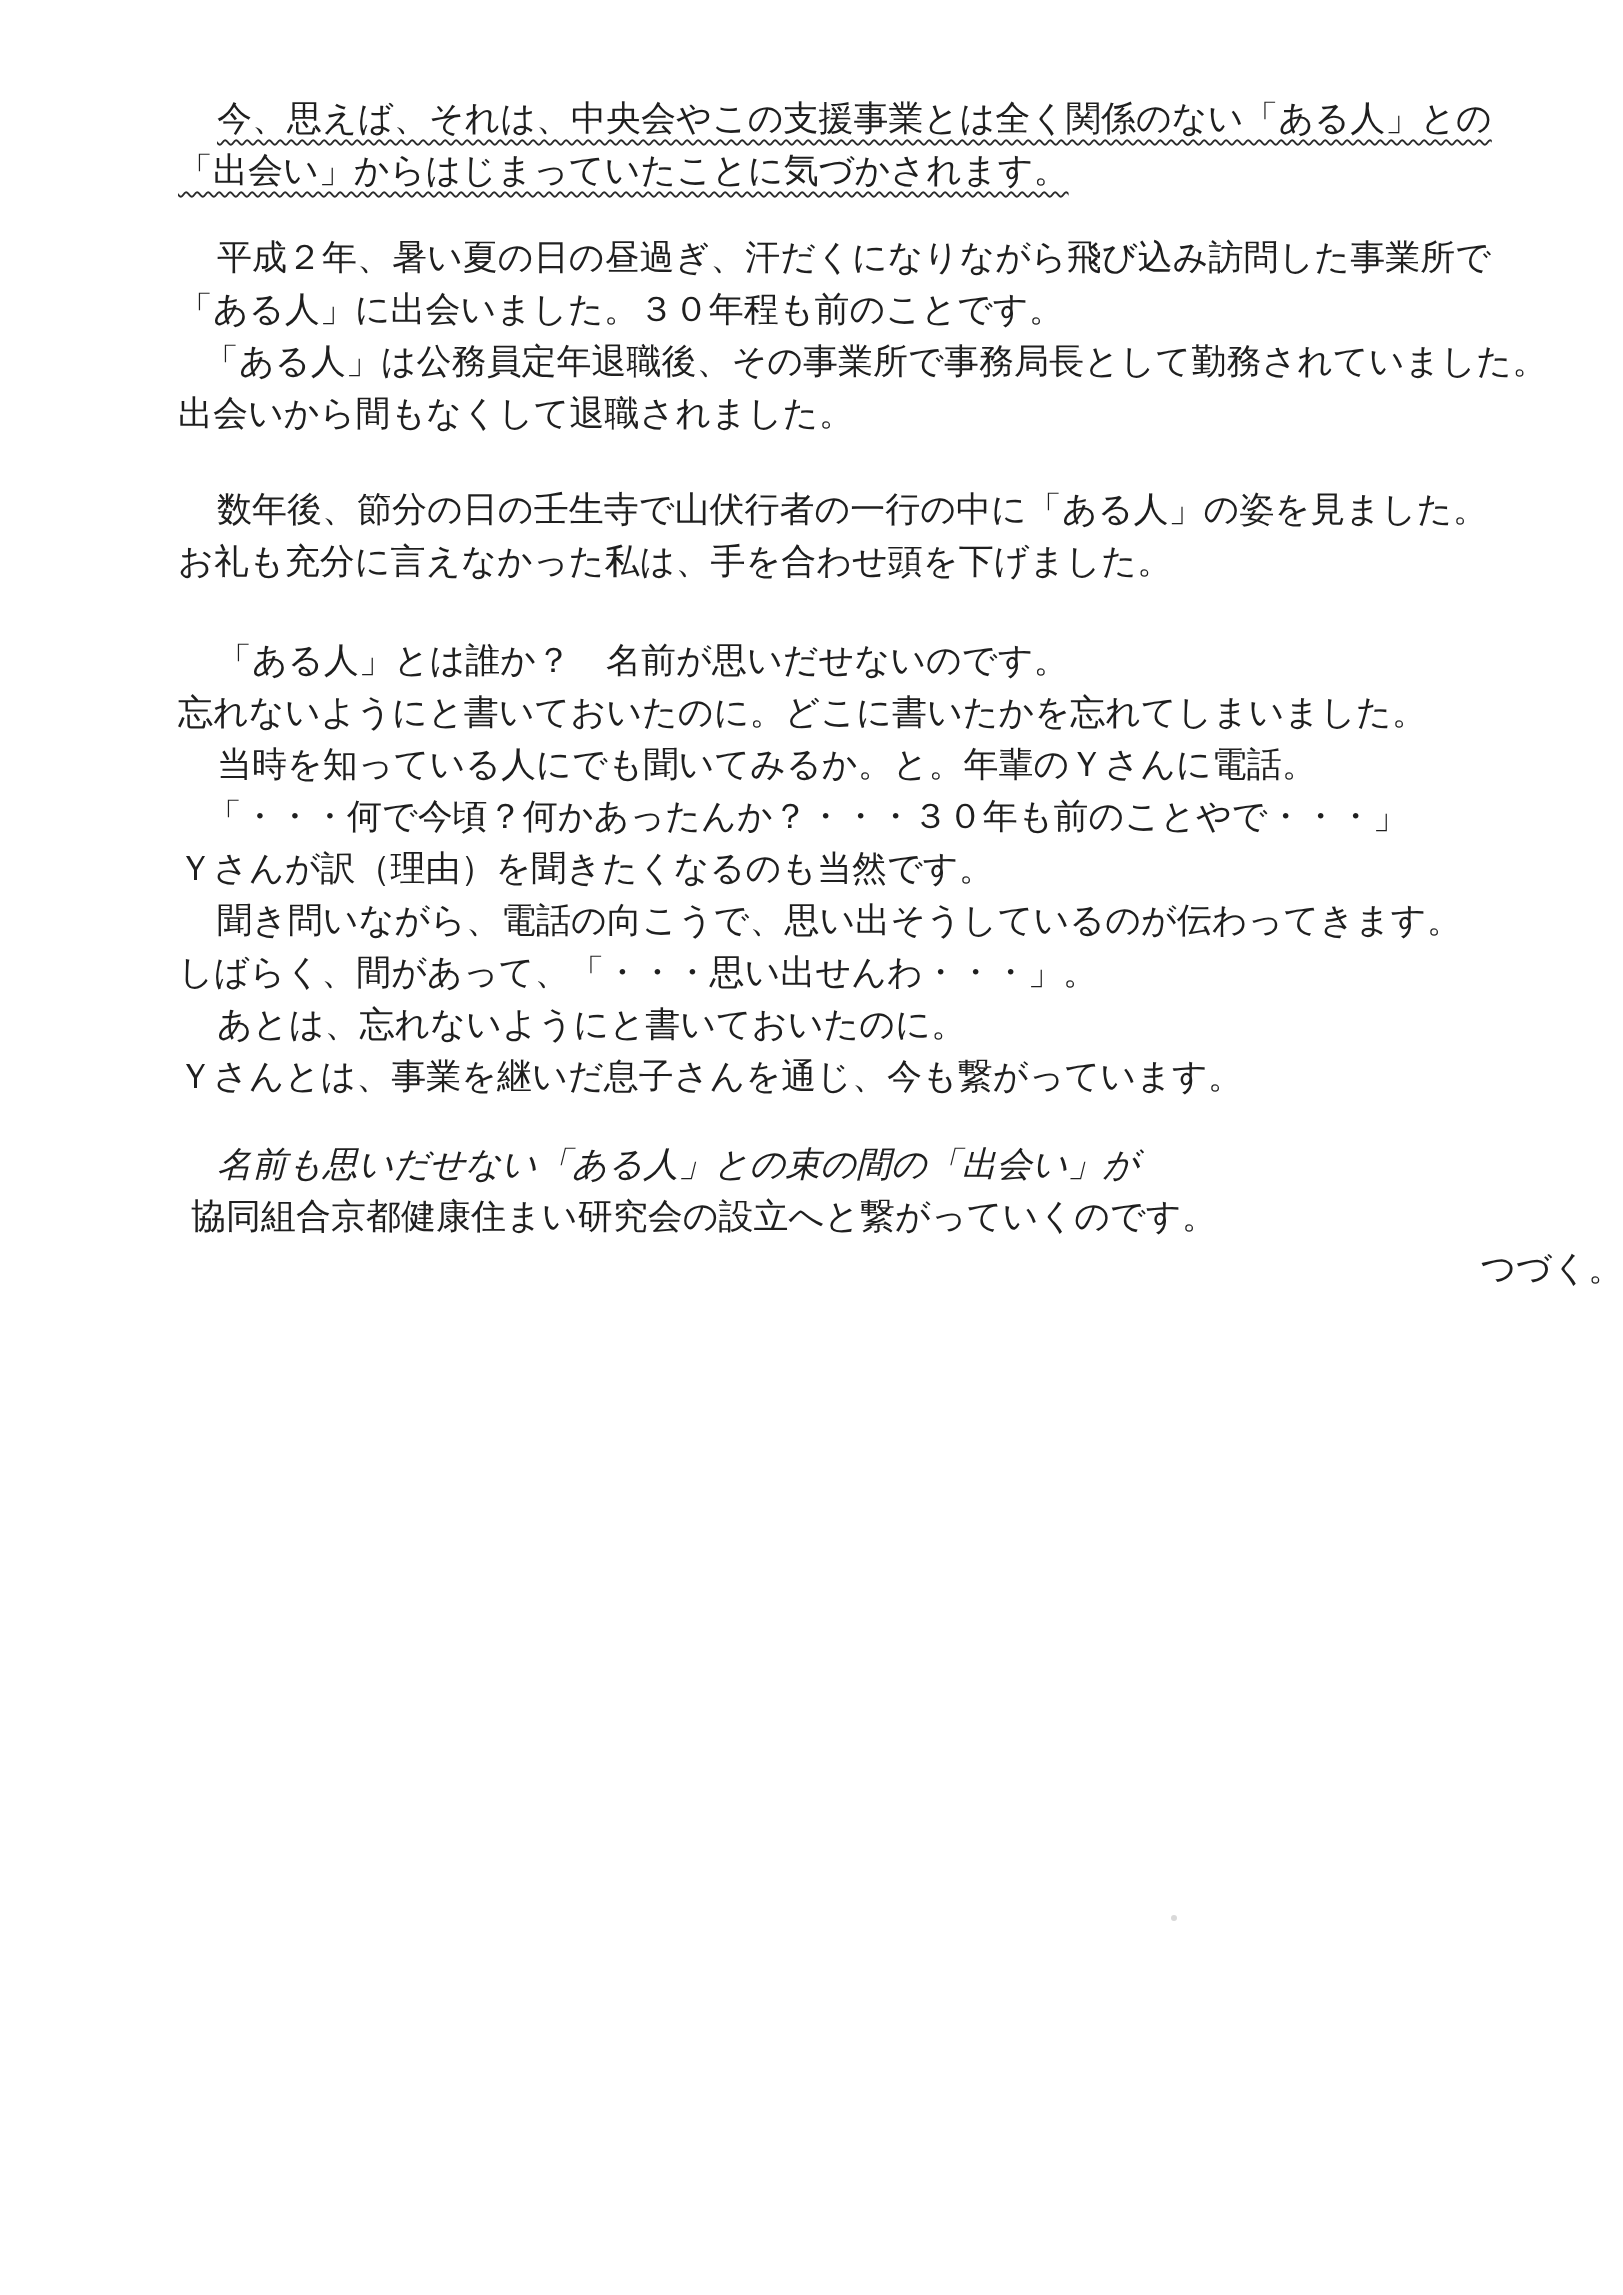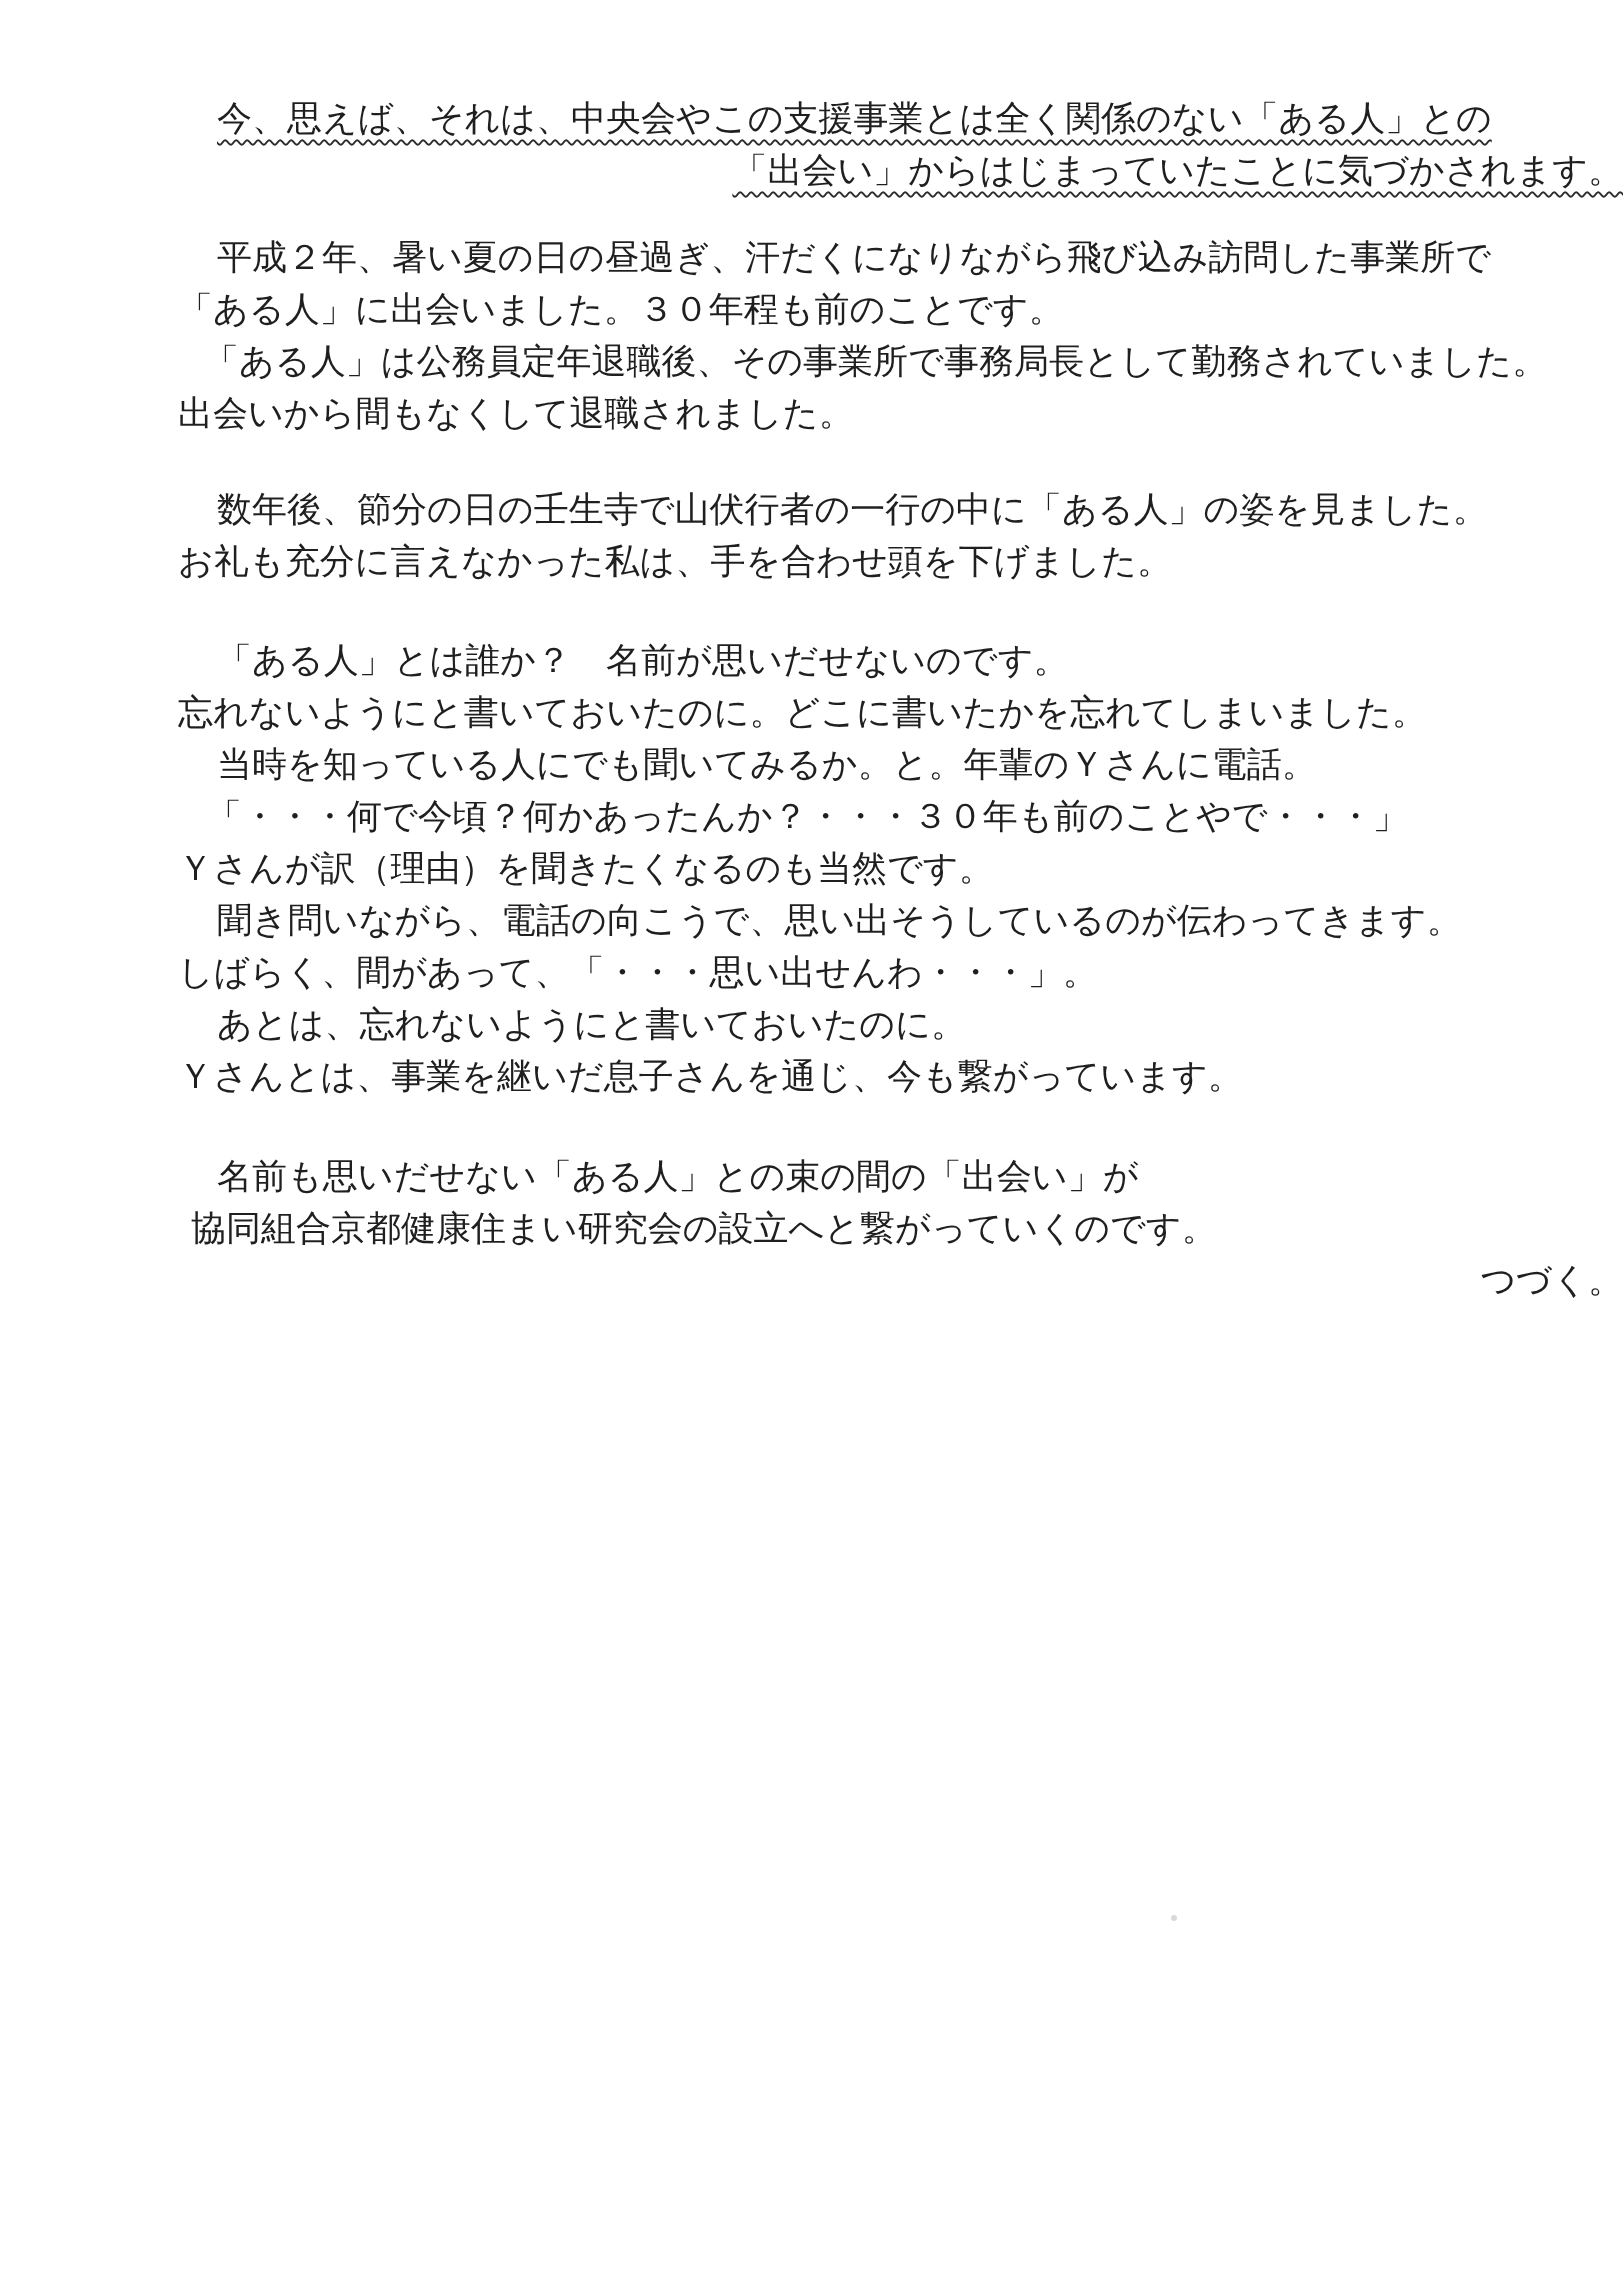--- a/index.html
+++ b/index.html
@@ -46,35 +46,35 @@
     left: 1171px;
     top: 1915px;
   }
 </style>
 </head>
 <body style="background: rgb(255, 255, 255);">
 
 <div class="page">
   <div class="doc" id="doc" style="color: rgb(31, 31, 31);">
       <div class="line wavy" style="text-decoration-color: rgb(43, 43, 43); padding-left: 39px;">今、思えば、それは、中央会やこの支援事業とは全く関係のない「ある人」との</div>
-      <div class="line wavy" style="text-decoration-color: rgb(43, 43, 43); text-align: right;">「出会い」からはじまっていたことに気づかされます。</div>
+      <div class="line wavy" style="text-decoration-color: rgb(43, 43, 43);">「出会い」からはじまっていたことに気づかされます。</div>
       <div class="line" style="padding-left: 39px; margin-top: 35px;">平成２年、暑い夏の日の昼過ぎ、汗だくになりながら飛び込み訪問した事業所で</div>
       <div class="line">「ある人」に出会いました。３０年程も前のことです。</div>
       <div class="line" style="padding-left: 26px;">「ある人」は公務員定年退職後、その事業所で事務局長として勤務されていました。</div>
       <div class="line">出会いから間もなくして退職されました。</div>
       <div class="line" style="padding-left: 39px; margin-top: 44px;">数年後、節分の日の壬生寺で山伏行者の一行の中に「ある人」の姿を見ました。</div>
       <div class="line">お礼も充分に言えなかった私は、手を合わせ頭を下げました。</div>
       <div class="line" style="padding-left: 39px; margin-top: 47px;">「ある人」とは誰か？　名前が思いだせないのです。</div>
       <div class="line">忘れないようにと書いておいたのに。どこに書いたかを忘れてしまいました。</div>
       <div class="line" style="padding-left: 39px;">当時を知っている人にでも聞いてみるか。と。年輩のＹさんに電話。</div>
       <div class="line" style="padding-left: 29px;">「・・・何で今頃？何かあったんか？・・・３０年も前のことやで・・・」</div>
       <div class="line">Ｙさんが訳（理由）を聞きたくなるのも当然です。</div>
       <div class="line" style="padding-left: 39px;">聞き問いながら、電話の向こうで、思い出そうしているのが伝わってきます。</div>
       <div class="line">しばらく、間があって、「・・・思い出せんわ・・・」。</div>
       <div class="line" style="padding-left: 39px;">あとは、忘れないようにと書いておいたのに。</div>
       <div class="line">Ｙさんとは、事業を継いだ息子さんを通じ、今も繋がっています。</div>
-      <div class="line" style="padding-left: 39px; margin-top: 48px;">名前も思いだせない「ある人」との束の間の「出会い」が</div>
+      <div class="line" style="padding-left: 39px; margin-top: 36px; font-style: italic;">名前も思いだせない「ある人」との束の間の「出会い」が</div>
       <div class="line" style="padding-left: 13px;">協同組合京都健康住まい研究会の設立へと繋がっていくのです。</div>
       <div class="line" style="text-align: right; ">つづく。</div>
     </div>
   <div class="speck"></div>
 </div>
 
 
 </body></html>

